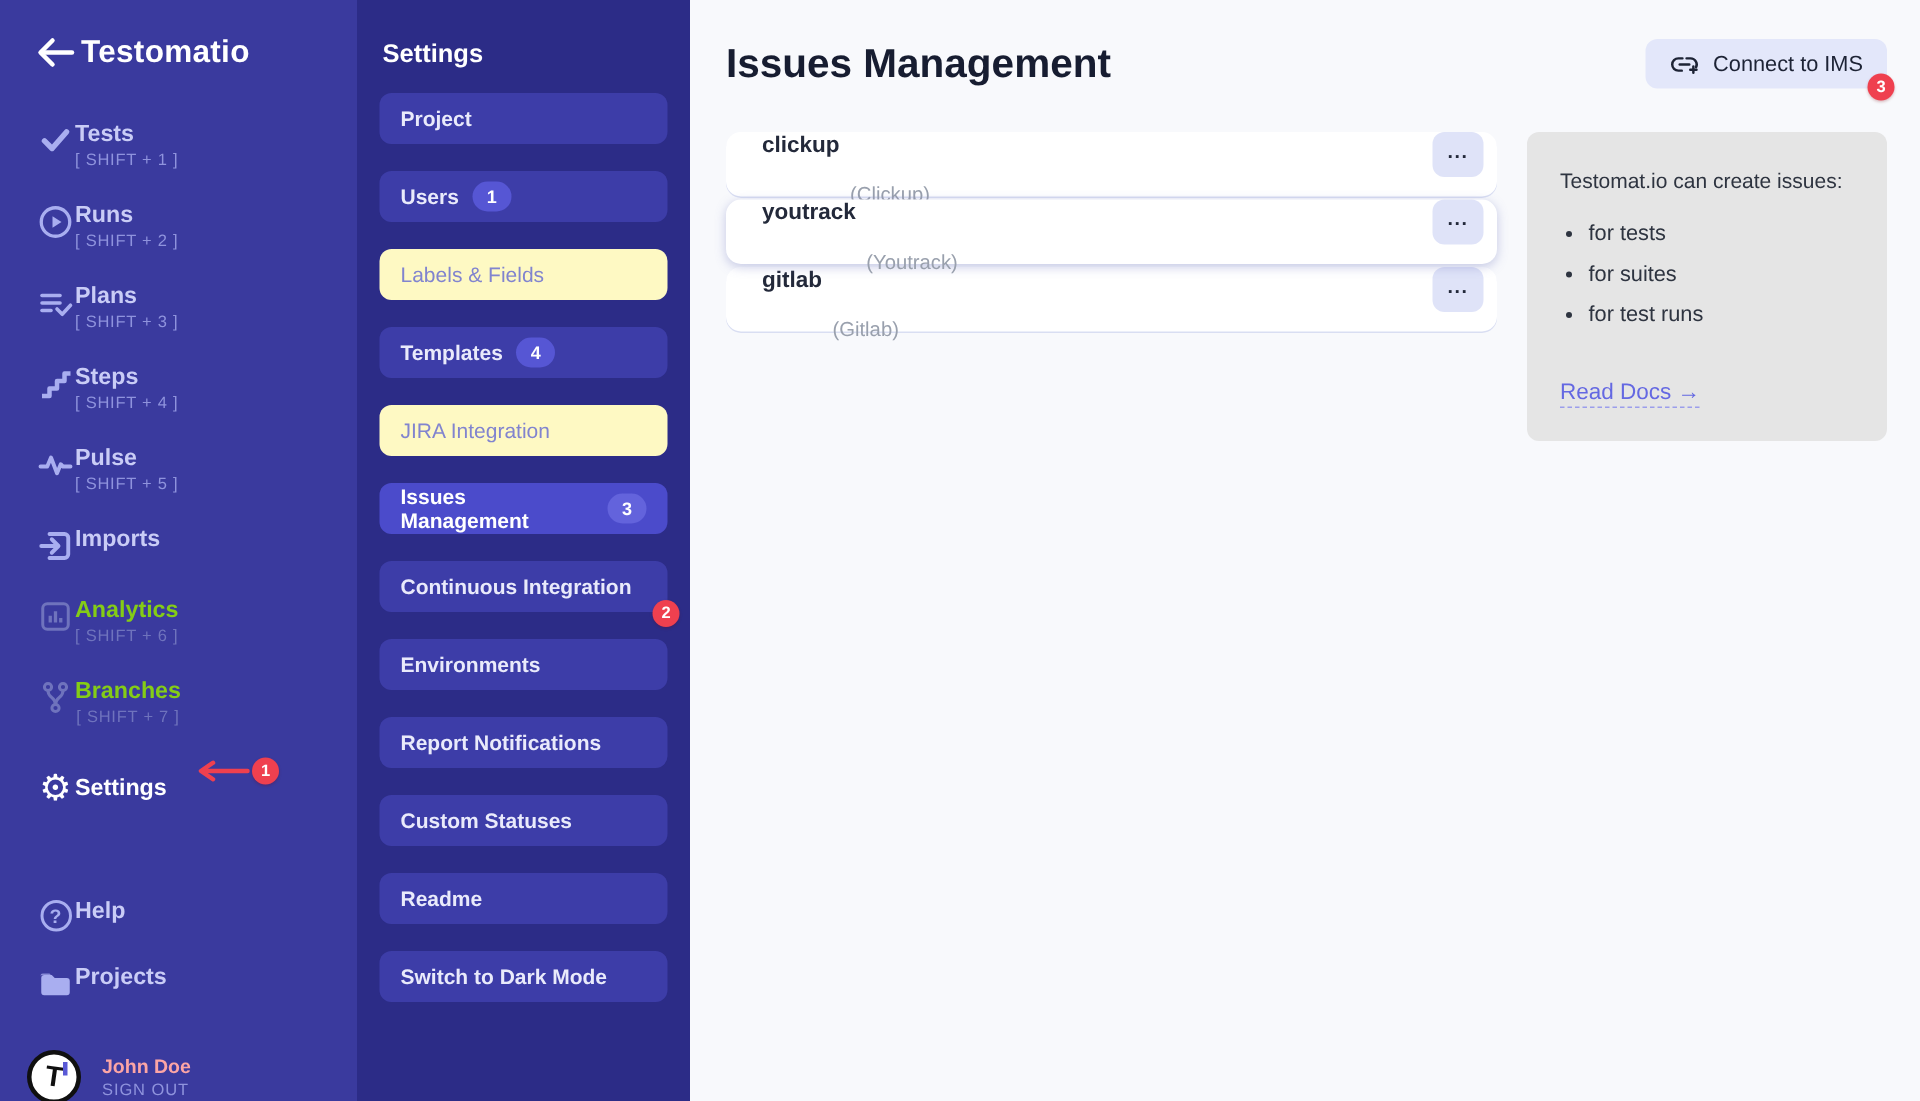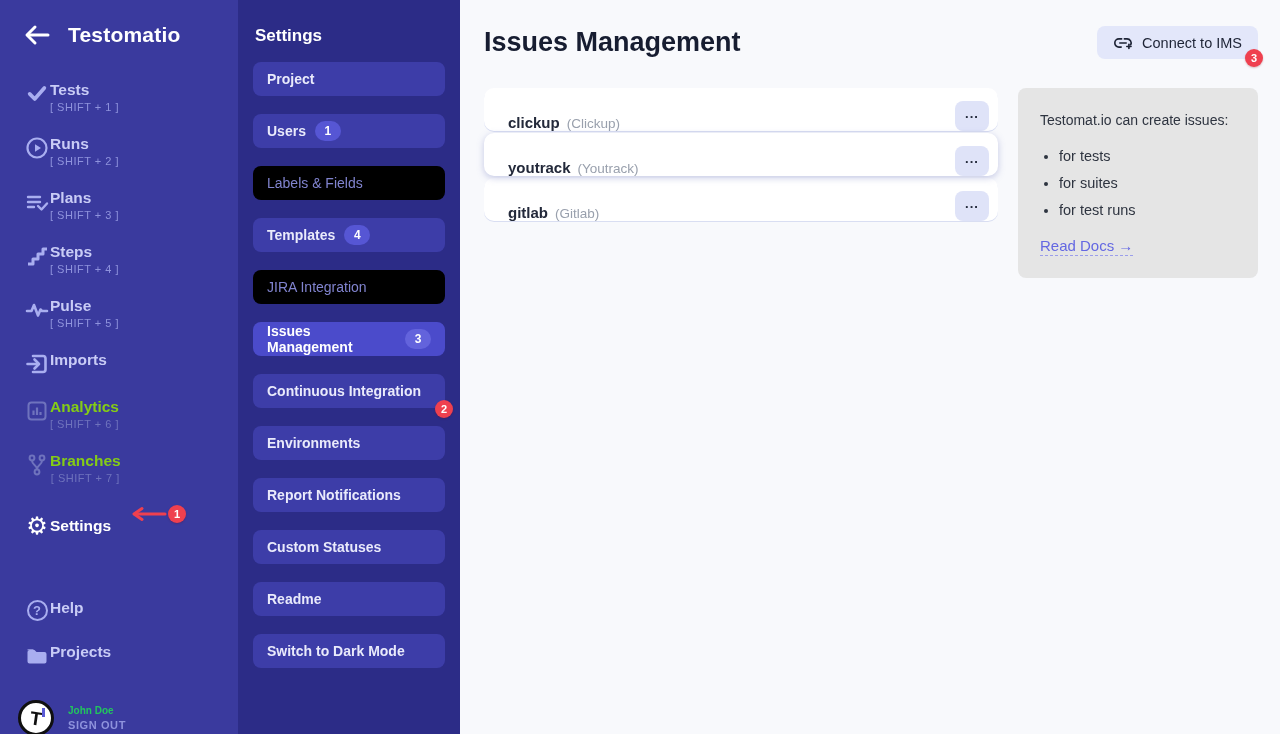--- a/index.html
+++ b/index.html
@@ -9,21 +9,21 @@
     display:flex; position:relative;
     font-family:"Liberation Sans","DejaVu Sans",sans-serif;
     background:#f8f9fc;
   }
 
   
   .sidebar {
     width:238px; flex:0 0 238px; background:#3a3a9e; color:#c7caf6;
     padding:16px 0 14px; display:flex; flex-direction:column;
   }
-  .logo-row { display:flex; align-items:center; gap:16px; padding:4px 22px 24px; }
+  .logo-row { display:flex; align-items:center; gap:2px; padding:4px 22px 24px; }
   .back-arrow { width:30px; height:30px; display:flex; align-items:center; justify-content:center; cursor:pointer; }
   .app-name { color:#fff; font-size:21px; font-weight:700; letter-spacing:.2px; }
 
   .nav-item { display:flex; padding:7px 0 7px 24px; margin-bottom:8px; align-items:flex-start; cursor:pointer; }
   .nav-item .nav-icon { width:26px; flex:0 0 26px; display:flex; justify-content:center; color:#a9aef0; margin-top:1px; }
   .nav-item .nav-label { font-size:15.5px; font-weight:700; color:#c9ccf6; line-height:17px; }
   .nav-item .nav-shortcut { font-size:11px; color:#8f93dd; margin-top:3px; letter-spacing:.5px;text-align:center; }
   .nav-shortcut:empty { display:none; }
   .nav-item.single { align-items:flex-start; }
   .nav-item.disabled .nav-label { color:#84cc16;text-align:right; }
@@ -39,35 +39,35 @@
     display:flex; align-items:center; justify-content:center;
     font-size:13px; font-weight:700; color:#a9aef0;
   }
   .user-row { display:flex; gap:14px; padding:7px 0 7px 18px; margin-top:18px; align-items:center; cursor:pointer; }
   .avatar {
     width:36px; height:36px; border-radius:50%; background:#fff; border:3px solid #101010;
     display:flex; align-items:center; justify-content:center; position:relative; flex:0 0 36px;
   }
   .avatar .avatar-letter { font-weight:700; font-size:19px; color:#101010; transform:rotate(8deg); line-height:1; }
   .avatar::after { content:""; position:absolute; right:6px; top:5px; width:3px; height:9px; background:#5a5ad6; }
-  .user-name { font-size:10px; font-weight:700; color:#22c55e; }
-  .sign-out { font-size:11px; color:#8f93dd; font-weight:700; letter-spacing:.6px; margin-top:3px; }
+  .user-name { font-size:13px; font-weight:700; color:#fca5a5; }
+  .sign-out { font-size:11px; color:#8f93dd; font-weight:400; letter-spacing:.6px; margin-top:3px; }
 
   
   .settings-menu {
     width:222px; flex:0 0 222px; background:#2c2c87; padding:26px 15px 0;
   }
   .settings-title { color:#fff; font-size:17px; font-weight:700; margin:0 2px 16px; }
   .menu-btn {
     display:flex; align-items:center; width:100%; background:#3d3da8; color:#e9eafb;
     border:none; border-radius:8px; padding:8px 14px; font-size:14px; font-weight:700;
     font-family:inherit; text-align:left; margin-bottom:18px; cursor:pointer; position:relative;
     height:34px;
   }
-  .menu-btn.disabled { color:#8184cf; font-weight:400; background:#000000; cursor:default; }
+  .menu-btn.disabled { color:#8184cf; font-weight:400; background:#fef9c3; cursor:default; }
   .menu-btn.active { background:#4b4bcb; color:#ffffff; }
   .menu-badge {
     background:#5656d4; color:#fff; border-radius:11px; min-width:26px; height:20px;
     display:inline-flex; align-items:center; justify-content:center;
     font-size:12px; font-weight:700; margin-left:9px; padding:0 8px;
   }
   .menu-btn.active .menu-badge { background:#6363dc; }
   .menu-badge:empty { display:none; }
 
   
@@ -77,21 +77,21 @@
   .connect-btn {
     display:flex; align-items:center; gap:9px; background:#e3e7fa; border:none; border-radius:8px;
     padding:0 16px; height:33px; font-family:inherit; font-size:14.5px; font-weight:500;
     color:#1d2335; cursor:pointer; position:relative;
   }
   .connect-btn .link-icon { display:flex; color:#1d2335; }
 
   .content-row { display:flex; gap:20px; margin-top:29px; align-items:flex-start; }
   .ims-list { width:514px; flex:0 0 514px; }
   .ims-row {
-    display:flex; align-items:flex-end; background:#ffffff; height:43px;
+    display:flex; align-items:flex-start; background:#ffffff; height:43px;
     border-radius:10px; padding:0 9px 0 24px; margin-bottom:2px;
     box-shadow:0 1px 0 #d9def2; cursor:default;
   }
   .ims-row.elevated { box-shadow:0 2px 7px rgba(100,110,185,.35); position:relative; z-index:1; }
   .ims-name { font-size:15px; font-weight:700; color:#23293a; }
   .ims-type { font-size:13.5px; color:#99a0ad; margin-left:7px;margin-top:34px; }
   .row-spacer { flex:1; }
   .row-menu-btn {
     width:34px; height:30px; border:none; border-radius:8px; background:#dfe3f8;
     color:#23293a; font-size:13px; font-weight:700; letter-spacing:1px; line-height:1;
@@ -99,21 +99,21 @@
     padding-bottom:6px;
   }
 
   .info-box {
     flex:1; background:#e5e5e5; border-radius:8px; padding:24px 22px 22px; min-height:188px;
   }
   .info-heading { font-size:14px; color:#2e3440; margin:0 0 20px; font-weight:400; }
   .info-list { margin:0; padding-left:19px; }
   .info-list li { font-size:14.5px; color:#2e3440; margin-bottom:11px; }
   .read-docs {
-    display:inline-block; margin-top:8px; color:#6468e2; font-size:15px; font-weight:500;
+    display:inline-block; margin-top:24px; color:#6468e2; font-size:15px; font-weight:500;
     text-decoration:none; border-bottom:1.5px dashed #9b9eeb; padding-bottom:1px; cursor:pointer;
   }
 
   
   .ann-circle {
     position:absolute; width:18px; height:18px; border-radius:50%; background:#ef404f;
     color:#fff; font-size:11px; font-weight:700; display:flex; align-items:center;
     justify-content:center; z-index:20; box-shadow:0 1px 2px rgba(120,0,10,.25);
   }
   .ann-1 { left:168px; top:505px; }

